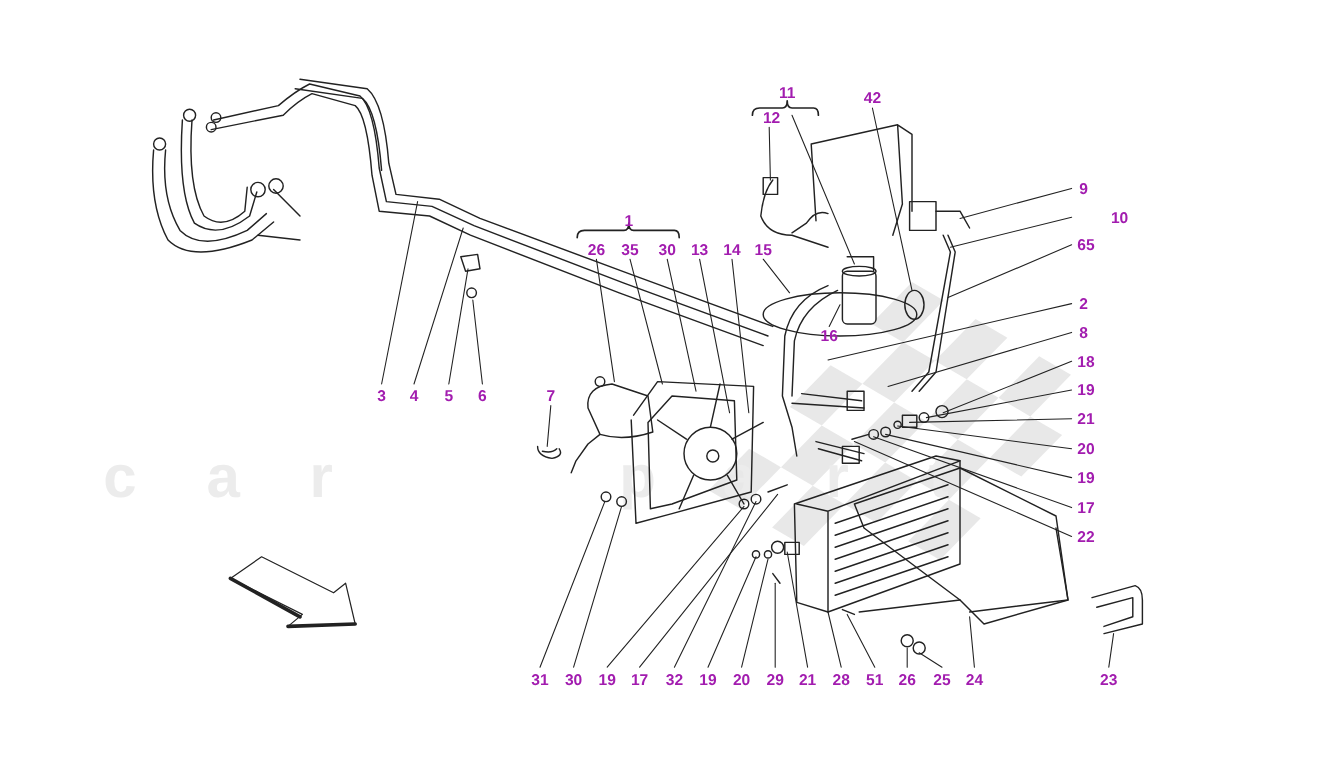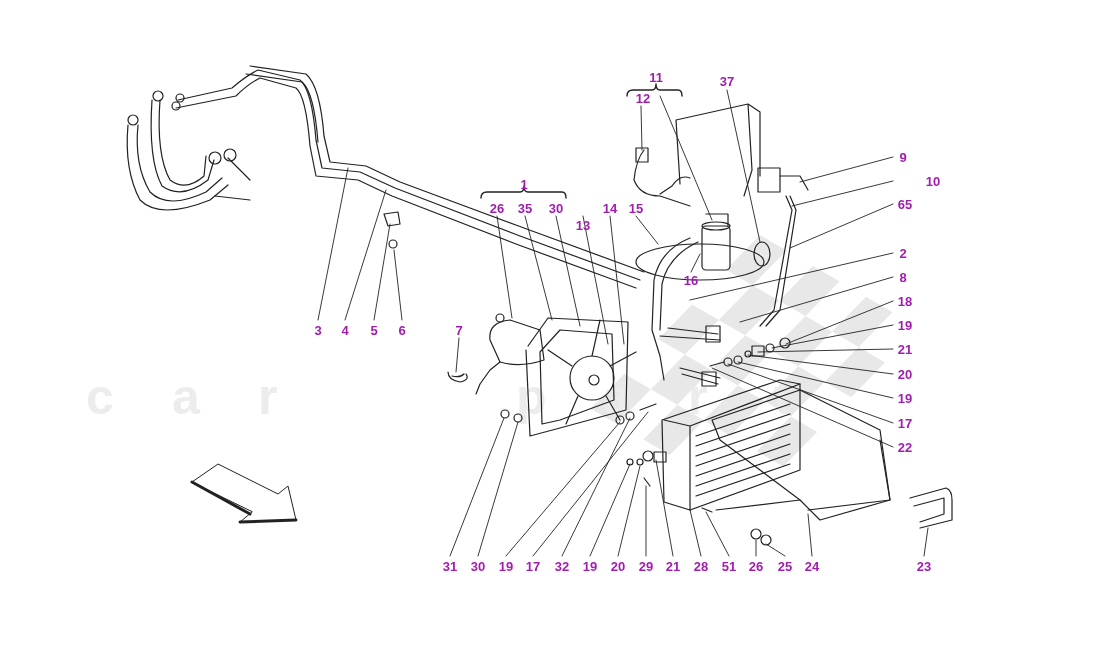--- a/index.html
+++ b/index.html
@@ -200,26 +200,26 @@
       <path d="M785,556 L766,544"></path>
         <path d="M812,556 L808,514"></path>
         <path d="M924,556 L928,528"></path>
     </g>
   </svg>
 
   <div class="lbl" style="left:524px;top:184px">1</div>
   <div class="lbl" style="left:497px;top:208px">26</div>
   <div class="lbl" style="left:525px;top:208px">35</div>
   <div class="lbl" style="left:556px;top:208px">30</div>
-  <div class="lbl" style="left:583px;top:225px">13</div>
+  <div class="lbl" style="left:583px;top:208px">13</div>
   <div class="lbl" style="left:610px;top:208px">14</div>
   <div class="lbl" style="left:636px;top:208px">15</div>
   <div class="lbl" style="left:656px;top:77px">11</div>
   <div class="lbl" style="left:643px;top:98px">12</div>
-  <div class="lbl" style="left:727px;top:81px">37</div>
+  <div class="lbl" style="left:727px;top:81px">42</div>
   <div class="lbl" style="left:691px;top:280px">16</div>
   <div class="lbl" style="left:903px;top:157px">9</div>
   <div class="lbl" style="left:933px;top:181px">10</div>
   <div class="lbl" style="left:905px;top:204px">65</div>
   <div class="lbl" style="left:903px;top:253px">2</div>
   <div class="lbl" style="left:903px;top:277px">8</div>
   <div class="lbl" style="left:905px;top:301px">18</div>
   <div class="lbl" style="left:905px;top:325px">19</div>
   <div class="lbl" style="left:905px;top:349px">21</div>
   <div class="lbl" style="left:905px;top:374px">20</div>

